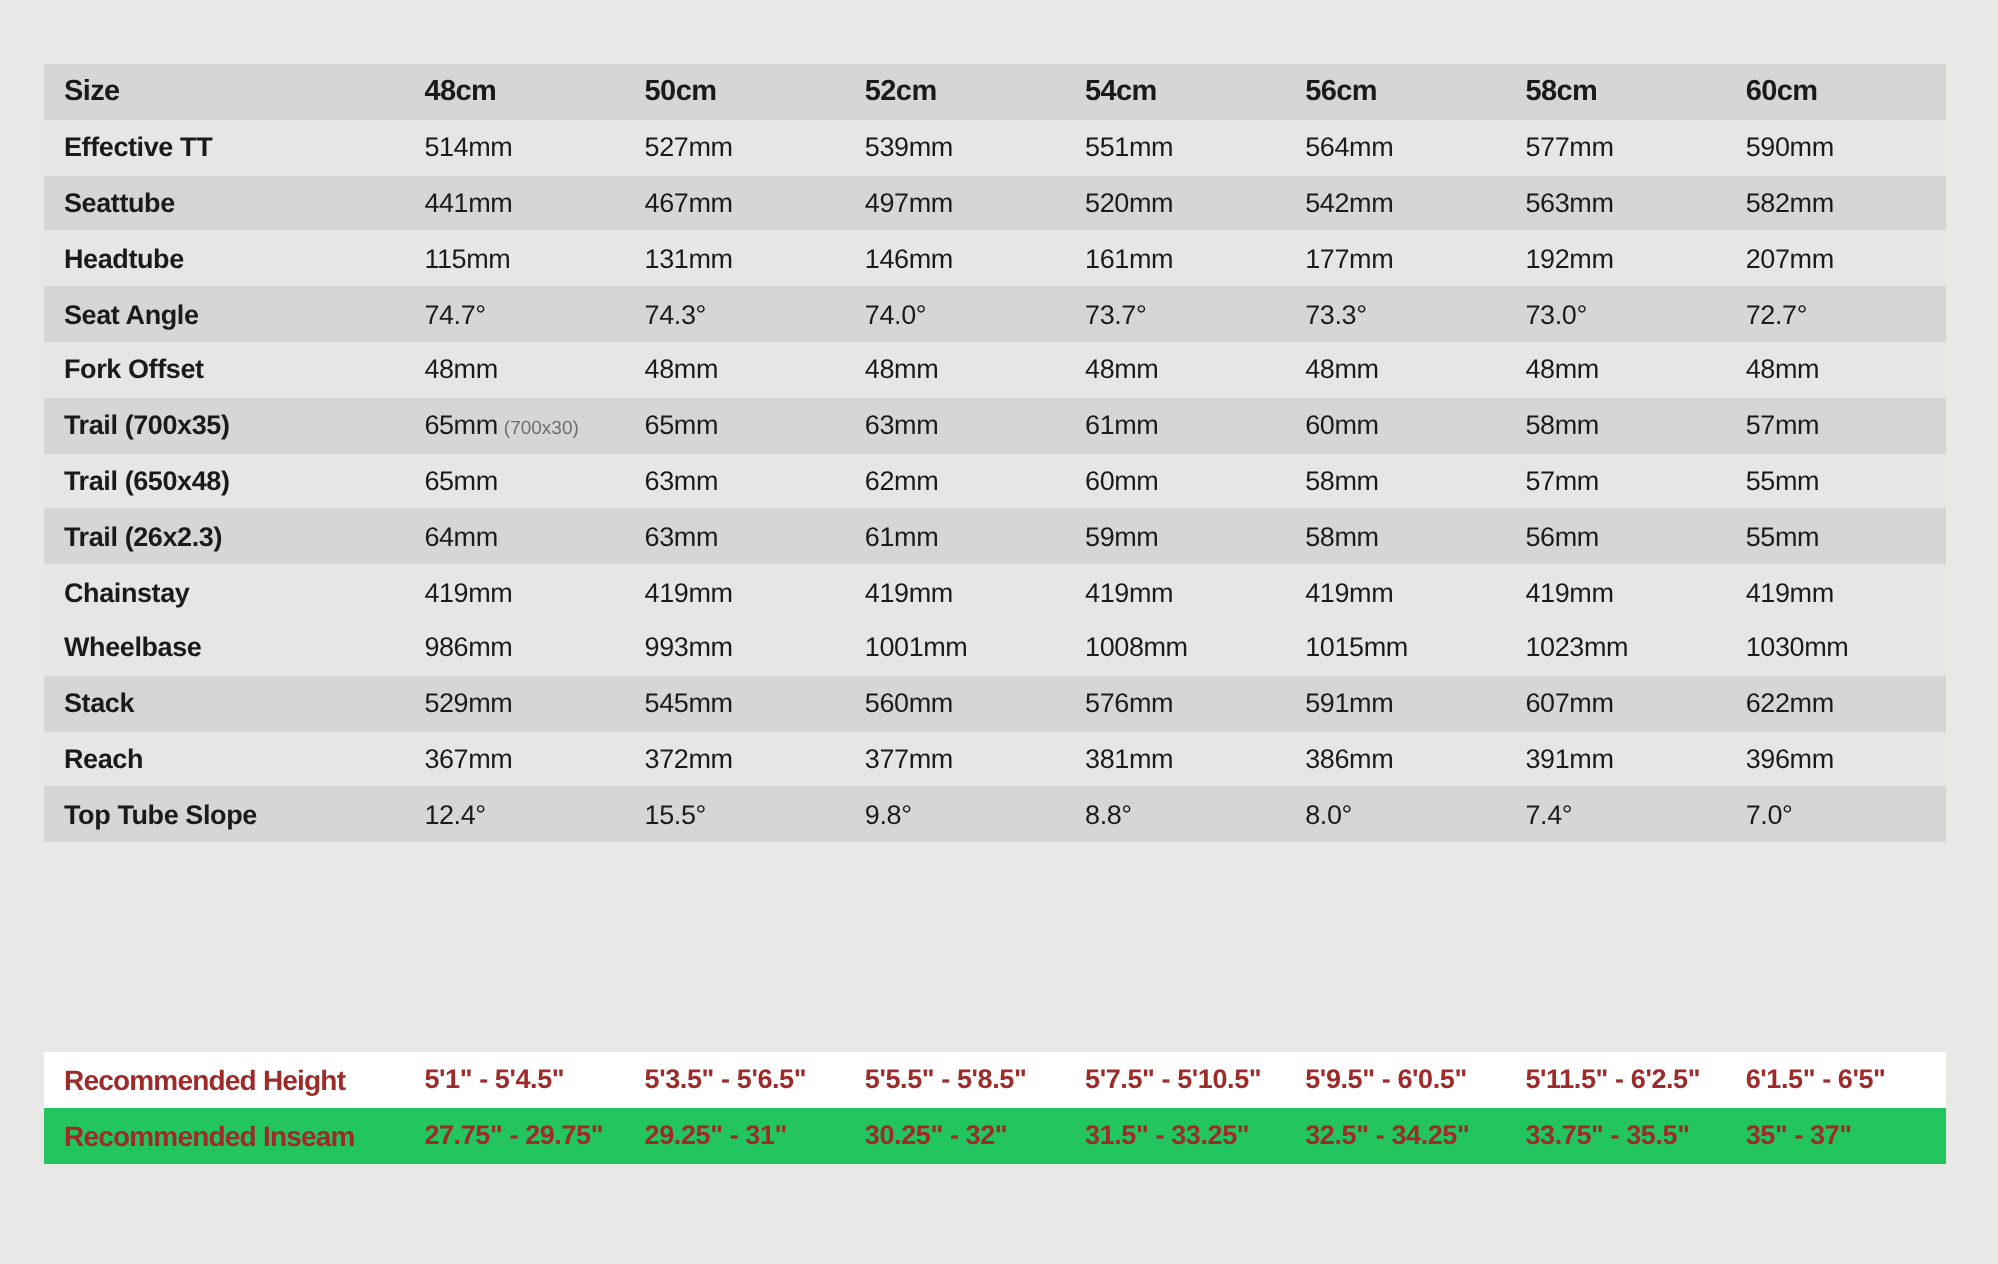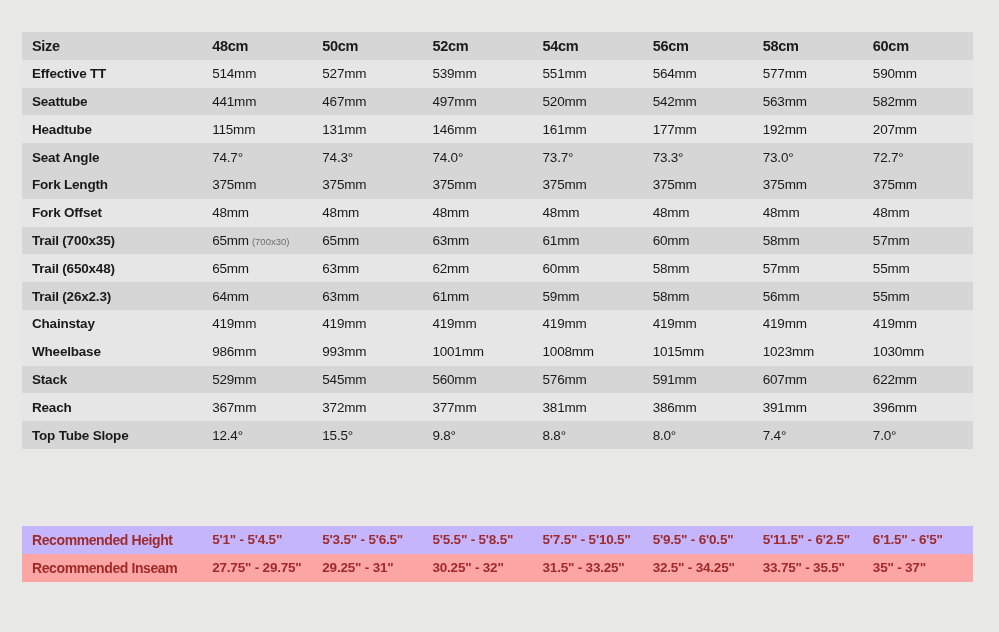--- a/index.html
+++ b/index.html
@@ -80,22 +80,22 @@
     font-weight: bold;
     color: #9e2a2a;
     white-space: nowrap;
     vertical-align: middle;
     letter-spacing: -0.2px;
   }
   .rec-table .rec-label {
     font-size: 14px;
     letter-spacing: -0.4px;
   }
-  .rec-table tr.rec-odd  td { background: #c4b5fd; }
-  .rec-table tr.rec-even td { background: #fca5a5; }
+  .rec-table tr.rec-odd  td { background: #ffffff; }
+  .rec-table tr.rec-even td { background: #22c55e; }
 </style>
 </head>
 <body>
 
 <div class="sheet">
 
   <table class="geo-table">
     <colgroup>
       <col class="label-col">
       <col class="size-col">
@@ -150,30 +150,20 @@
         <tr class="row-odd">
           <td class="label-cell">Seat Angle</td>
           <td><span>74.7°</span></td>
           <td><span>74.3°</span></td>
           <td><span>74.0°</span></td>
           <td><span>73.7°</span></td>
           <td><span>73.3°</span></td>
           <td><span>73.0°</span></td>
           <td><span>72.7°</span></td>
         </tr>
-        <tr class="row-odd">
-          <td class="label-cell">Fork Length</td>
-          <td><span>375mm</span></td>
-          <td><span>375mm</span></td>
-          <td><span>375mm</span></td>
-          <td><span>375mm</span></td>
-          <td><span>375mm</span></td>
-          <td><span>375mm</span></td>
-          <td><span>375mm</span></td>
-        </tr>
         <tr class="row-even">
           <td class="label-cell">Fork Offset</td>
           <td><span>48mm</span></td>
           <td><span>48mm</span></td>
           <td><span>48mm</span></td>
           <td><span>48mm</span></td>
           <td><span>48mm</span></td>
           <td><span>48mm</span></td>
           <td><span>48mm</span></td>
         </tr>

